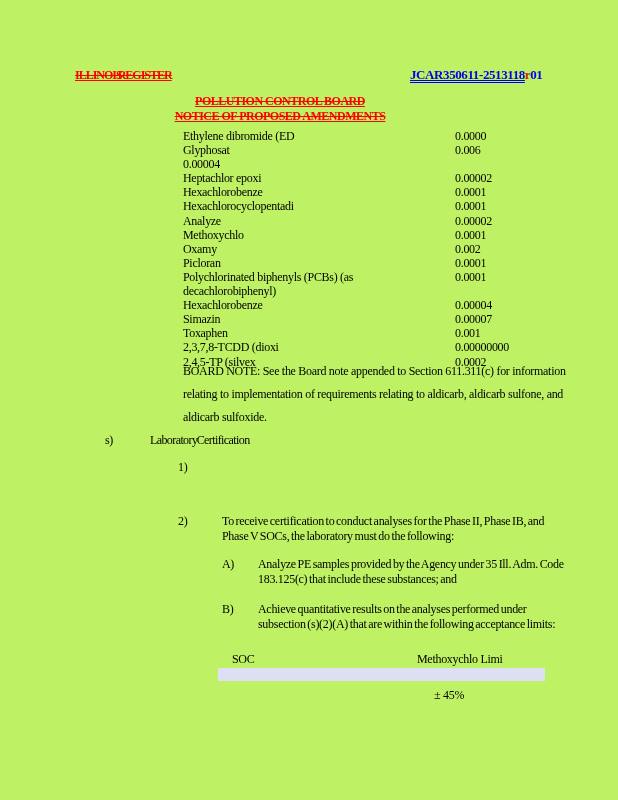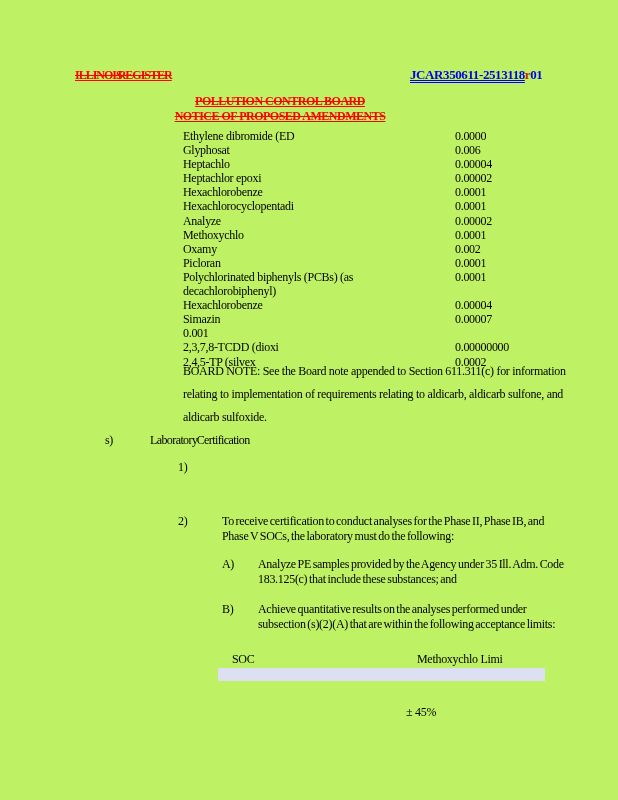--- a/index.html
+++ b/index.html
@@ -61,21 +61,21 @@
   .p2{left:178px;top:514px;width:394px;}
   .pa{left:222px;top:557px;width:354px;}
   .pb{left:222px;top:602px;width:354px;}
   .ptxt{width:350px;letter-spacing:-0.3px;word-spacing:-1px;}
   .pa .inum,.pb .inum{width:36px;}
   .pa .ptxt,.pb .ptxt{width:316px;}
   
   .soc-h1{left:232px;top:652px;}
   .soc-h2{left:417px;top:652px;white-space:nowrap;overflow:hidden;max-width:128px;}
   .band{left:218px;top:668px;width:327px;height:13px;background:var(--band);}
-  .soc-val{left:406px;top:688px;margin-top:17px;}
+  .soc-val{left:434px;top:688px;}
 </style>
 </head>
 <body>
 
 <div class="page">
 
   <div class="abs register">ILLINOIS REGISTER</div>
 
   <div class="abs jcar">
     <span class="ul">JCAR350611-2513118</span><span class="r">r</span><span>01</span>
@@ -89,21 +89,20 @@
   <div class="abs chem" id="chem-rows">
       <div class="crow">
         <span class="cname">Ethylene dibromide (ED</span>
         <span class="cval">0.0000</span>
       </div>
       <div class="crow">
         <span class="cname">Glyphosat</span>
         <span class="cval">0.006</span>
       </div>
       <div class="crow">
-        <span class="cname">Heptachlo</span>
         <span class="cval">0.00004</span>
       </div>
       <div class="crow">
         <span class="cname">Heptachlor epoxi</span>
         <span class="cval">0.00002</span>
       </div>
       <div class="crow">
         <span class="cname">Hexachlorobenze</span>
         <span class="cval">0.0001</span>
       </div>
@@ -136,20 +135,21 @@
       </div>
       <div class="crow">
         <span class="cname">Hexachlorobenze</span>
         <span class="cval">0.00004</span>
       </div>
       <div class="crow">
         <span class="cname">Simazin</span>
         <span class="cval">0.00007</span>
       </div>
       <div class="crow">
+        <span class="cname">Toxaphen</span>
         <span class="cval">0.001</span>
       </div>
       <div class="crow">
         <span class="cname">2,3,7,8-TCDD (dioxi</span>
         <span class="cval">0.00000000</span>
       </div>
       <div class="crow">
         <span class="cname">2,4,5-TP (silvex</span>
         <span class="cval">0.0002</span>
       </div>

